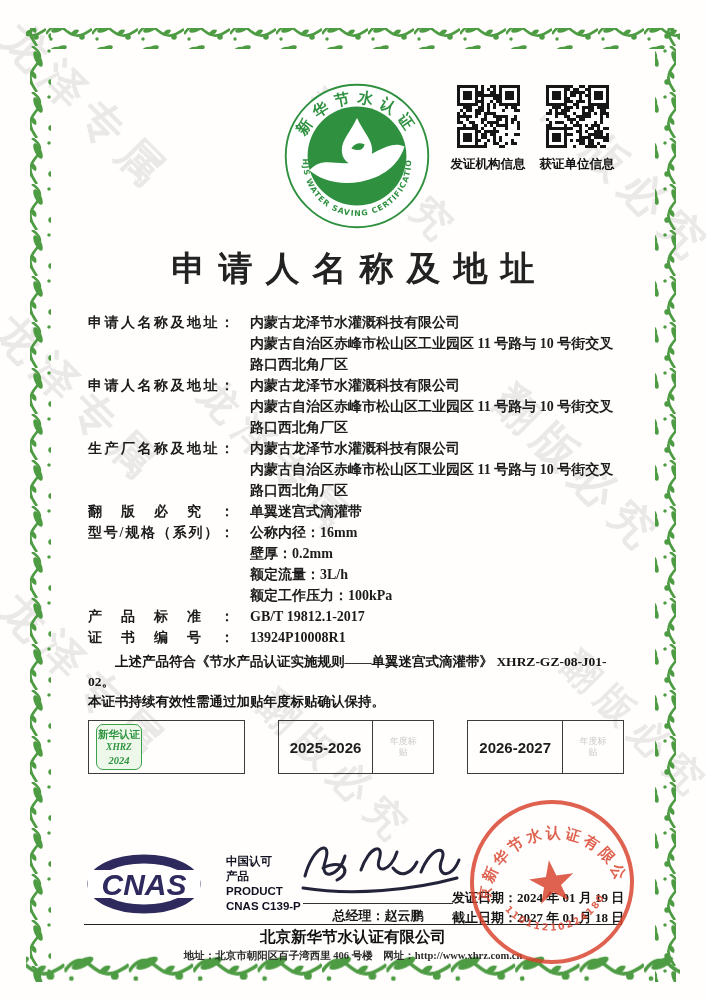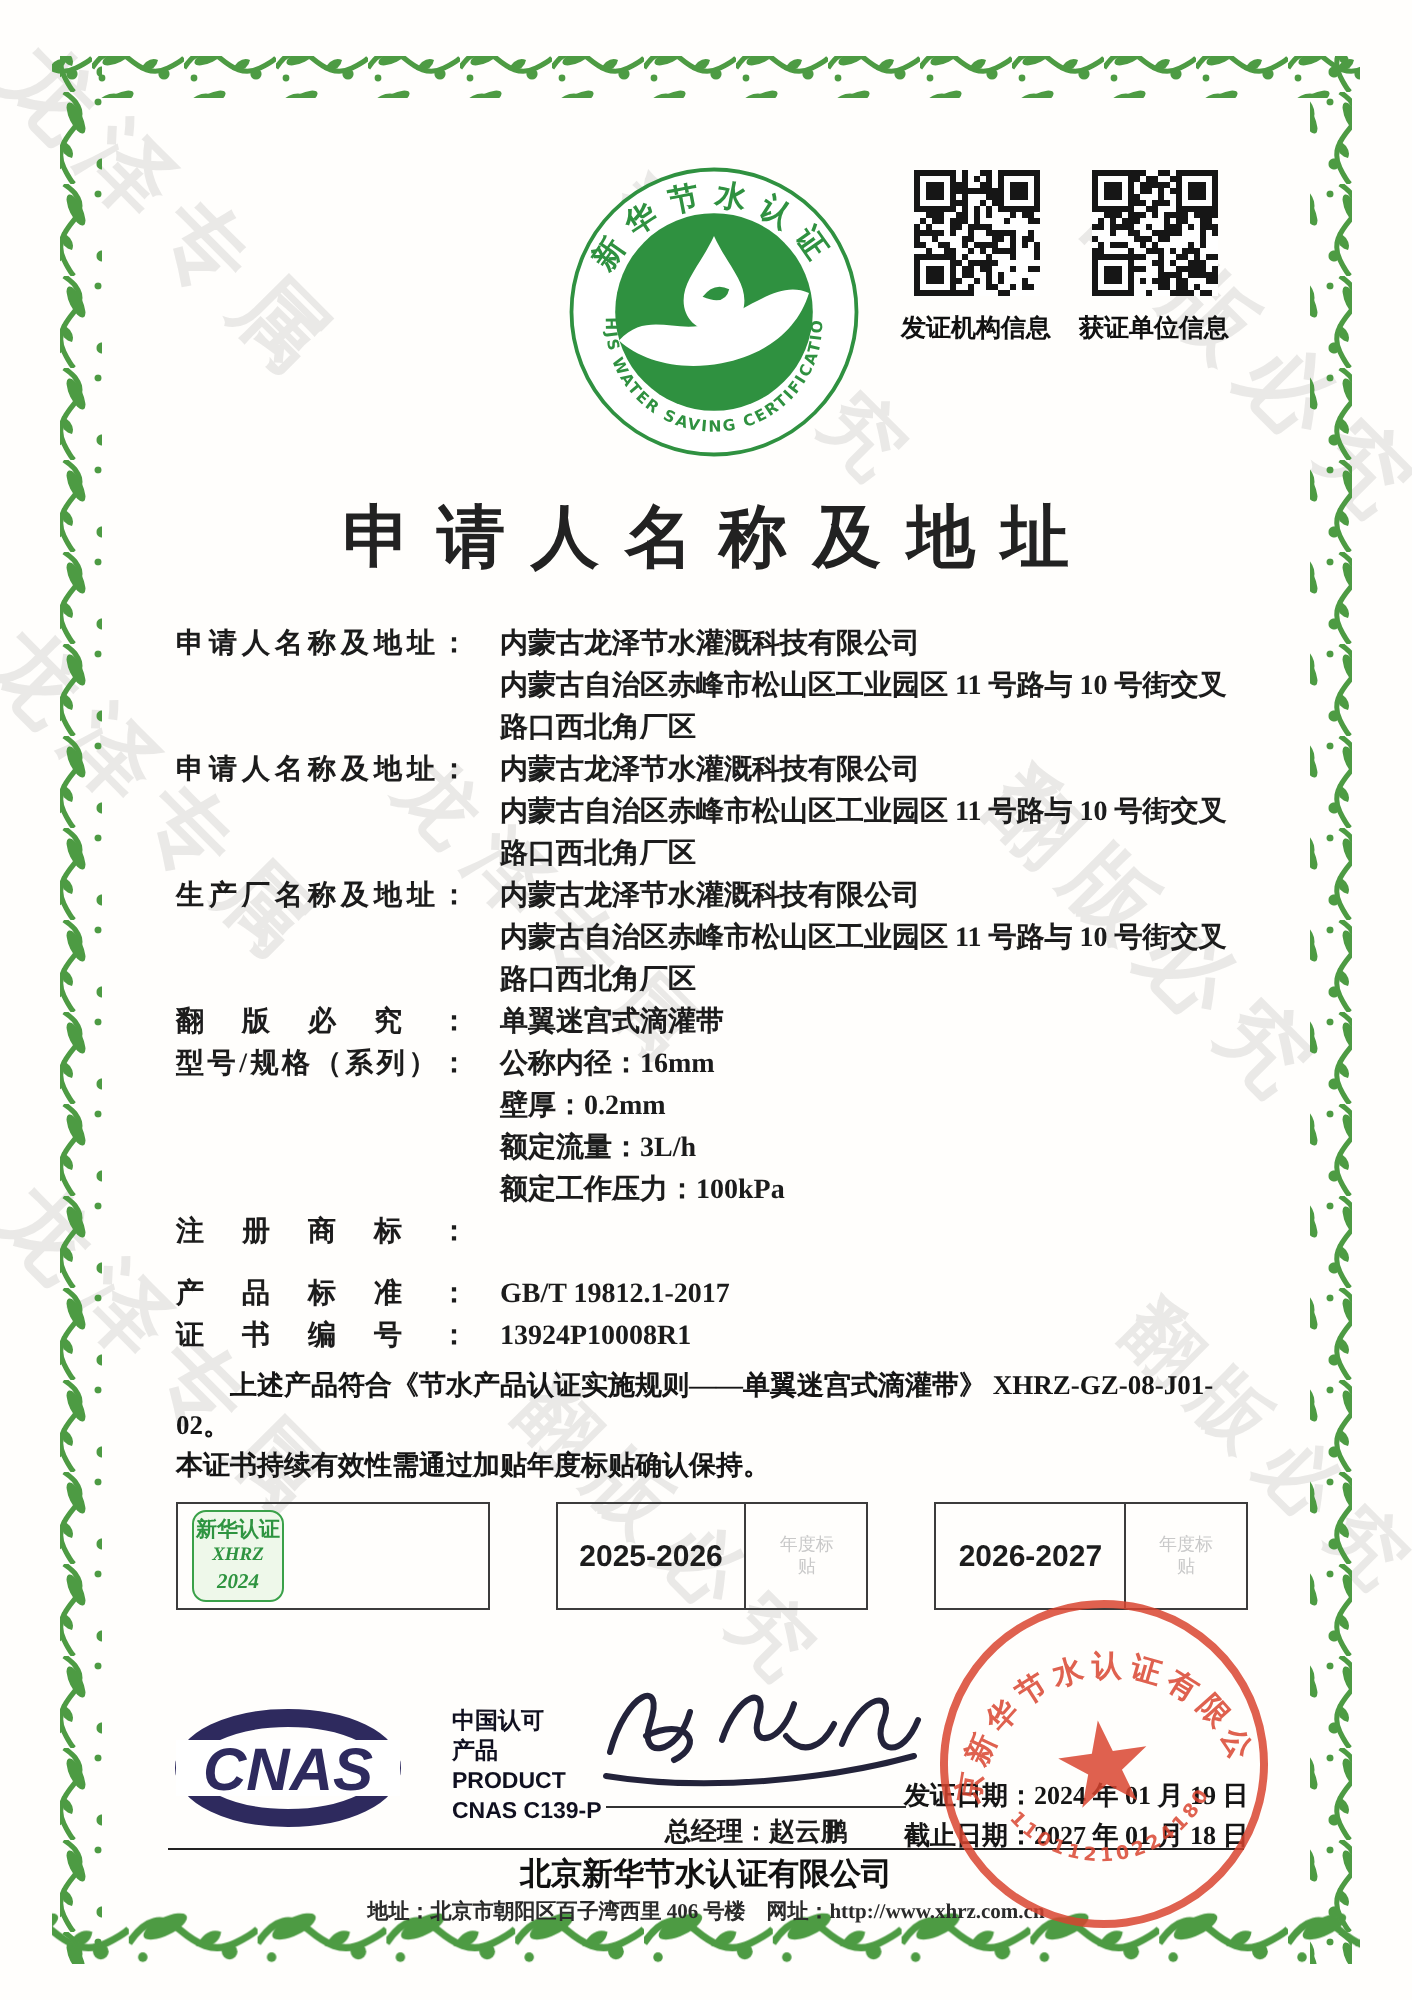--- a/index.html
+++ b/index.html
@@ -653,24 +653,20 @@
         <div class="flabel">翻版必究：</div>
         <div class="fvalue">单翼迷宫式滴灌带</div>
       </div>
       <div class="frow">
         <div class="flabel">型号/规格（系列）：</div>
         <div class="fvalue">公称内径：16mm
 壁厚：0.2mm
 额定流量：3L/h
 额定工作压力：100kPa</div>
       </div>
-      <div class="frow gap-after">
-        <div class="flabel">注册商标：</div>
-        <div class="fvalue"></div>
-      </div>
       <div class="frow">
         <div class="flabel">产品标准：</div>
         <div class="fvalue">GB/T 19812.1-2017</div>
       </div>
       <div class="frow">
         <div class="flabel">证书编号：</div>
         <div class="fvalue">13924P10008R1</div>
       </div>
 
       <div class="para">

